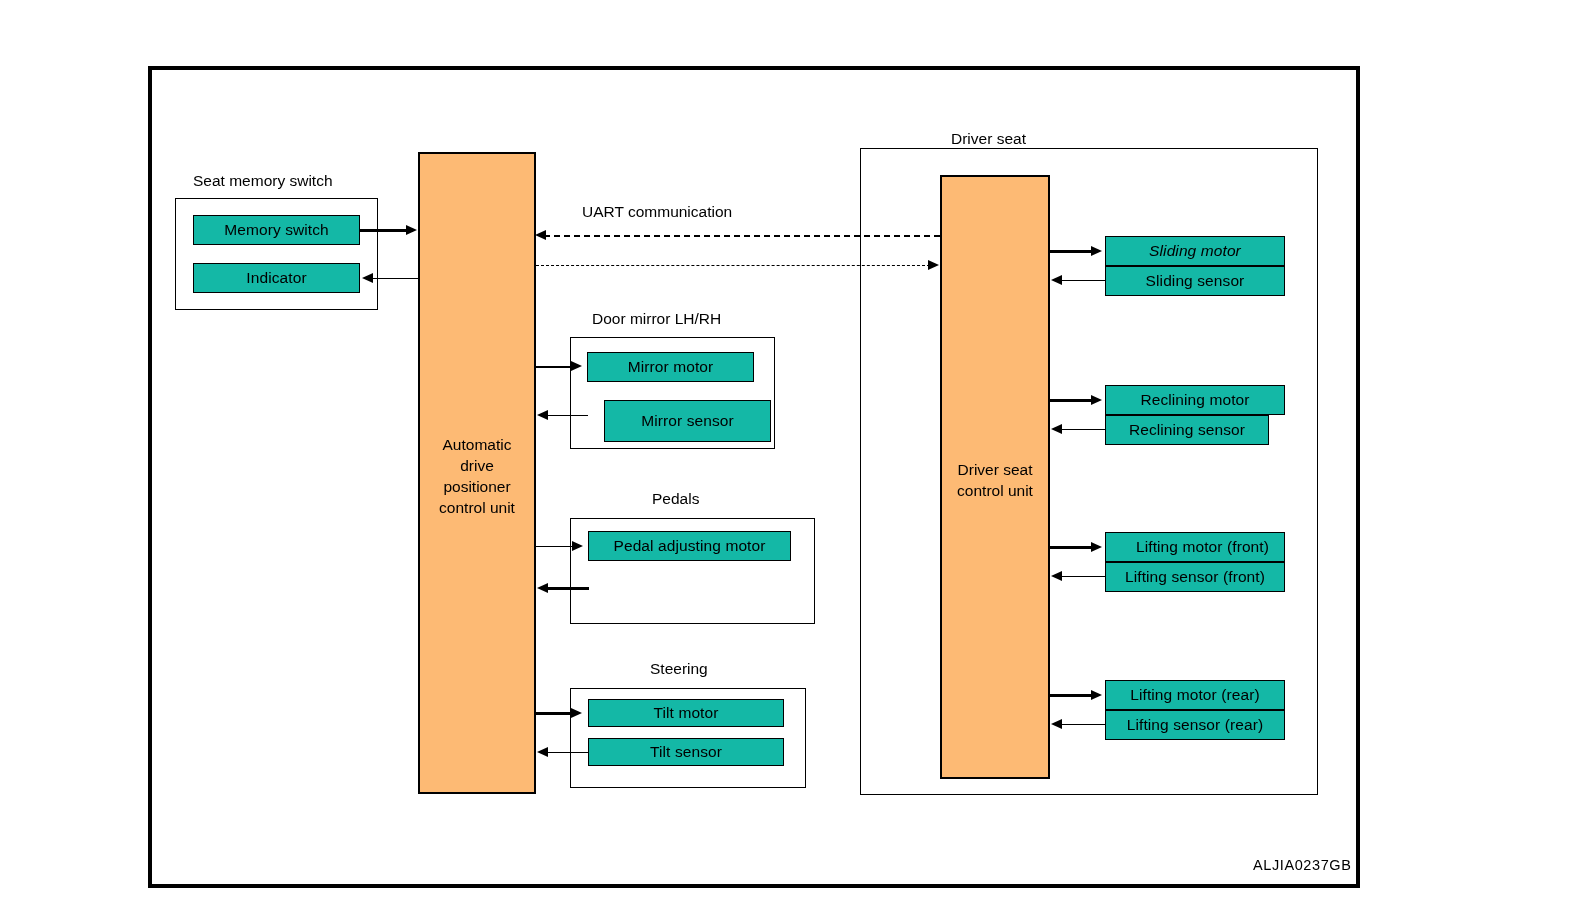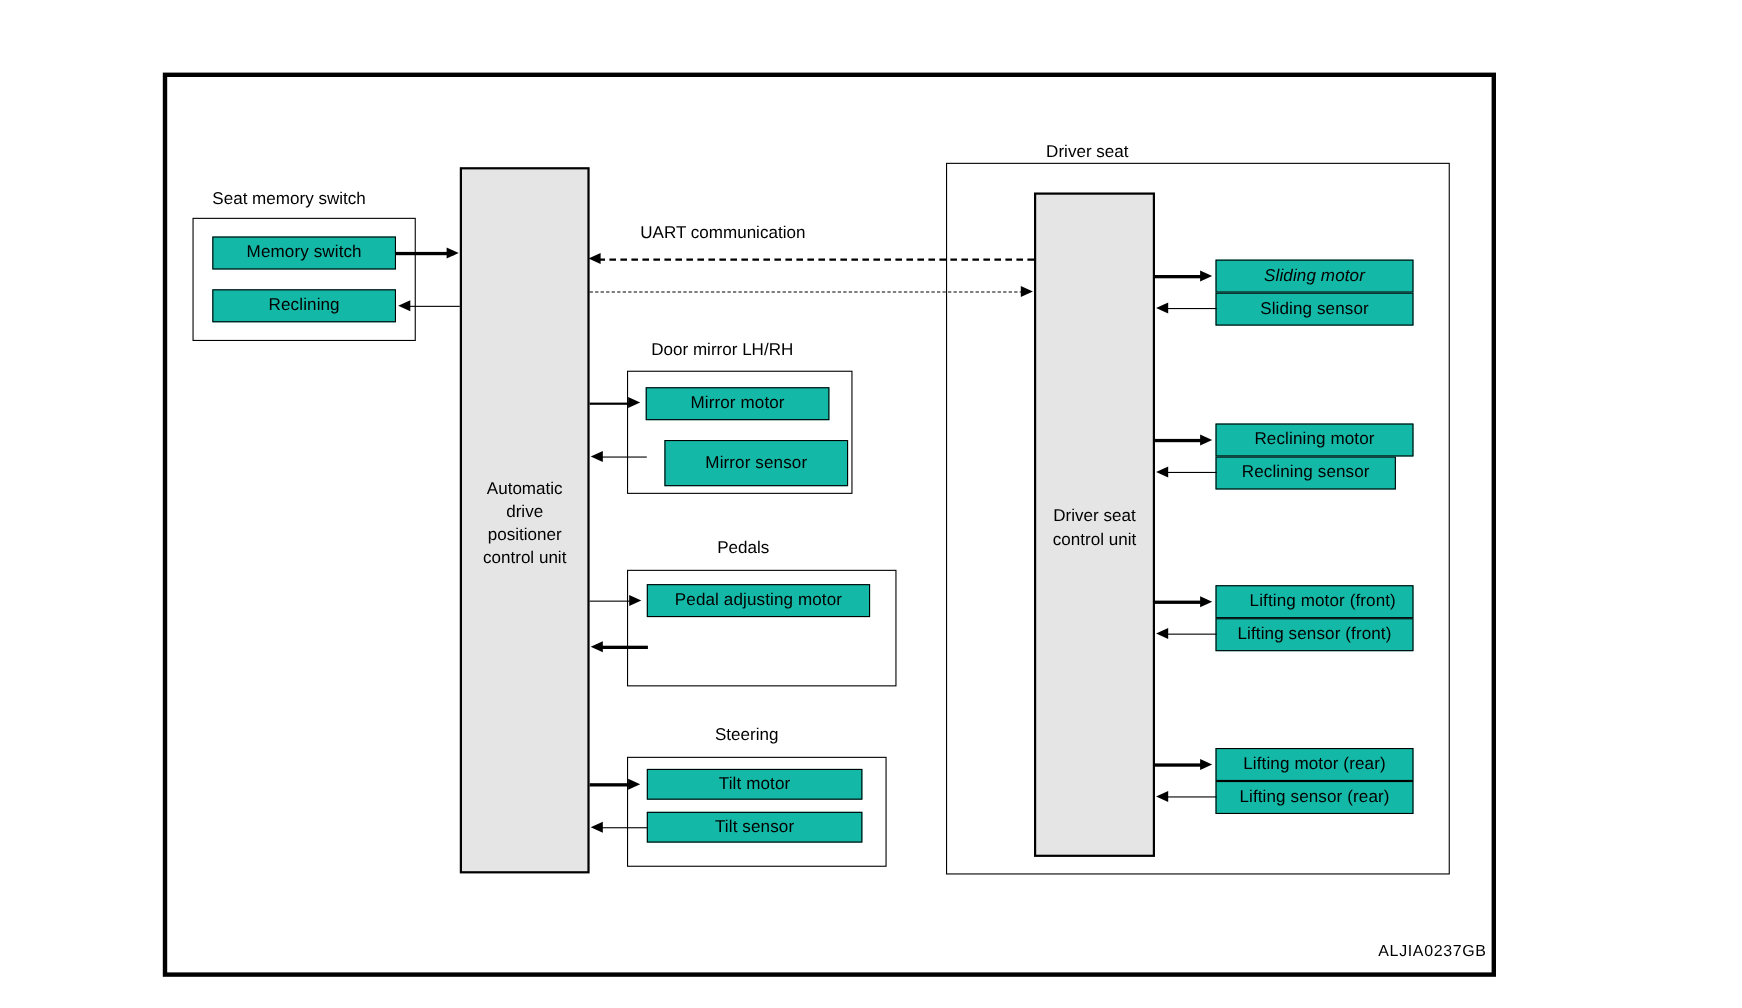--- a/index.html
+++ b/index.html
@@ -49,21 +49,21 @@
     justify-content: center;
     font-size: 15.5px;
     letter-spacing: 0.1px;
     white-space: nowrap;
   }
   
   .unit-box {
     position: absolute;
     border: 2.2px solid #000;
     box-sizing: border-box;
-    background: #e5e5e5;
+    background: #fdba74;
   }
   .unit-label {
     position: absolute;
     width: 100%;
     text-align: center;
     font-size: 15.5px;
     line-height: 21px;
     white-space: pre-line;
   }
   
@@ -116,21 +116,21 @@
 <div id="stage">
 
   <div class="outer-frame"></div>
 
   <div class="caption" style="left:193px; top:172px;">Seat memory switch</div>
 
   <div class="group-box" style="left:175px; top:198px; width:203px; height:112px;"></div>
 
   <div class="comp-box" style="left:193px; top:215px; width:167px; height:30px;">Memory switch</div>
 
-  <div class="comp-box" style="left:193px; top:263px; width:167px; height:30px;">Reclining</div>
+  <div class="comp-box" style="left:193px; top:263px; width:167px; height:30px;">Indicator</div>
 
   <div class="hline thick" style="left:360px; top:229px; width:53px;"></div>
   <div class="arrow-r" style="left:406px; top:224.5px;"></div>
 
   <div class="hline" style="left:368px; top:277.5px; width:53px;"></div>
   <div class="arrow-l" style="left:362px; top:272.5px;"></div>
 
   <div class="unit-box" style="left:418px; top:152px; width:118px; height:642px;">
     <div class="unit-label" style="top:280px;">Automatic
 drive

